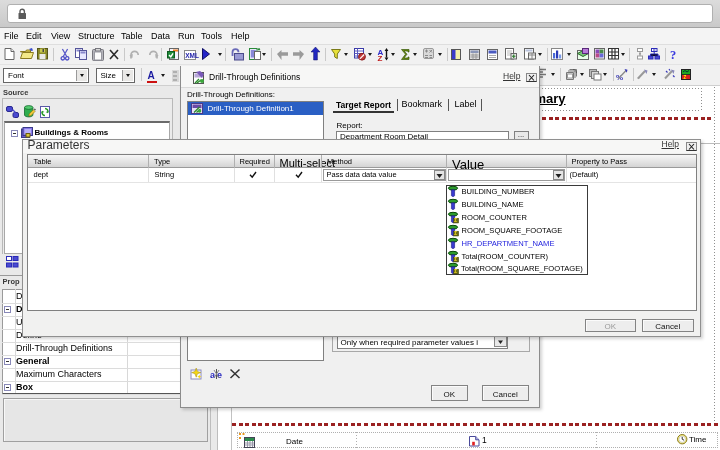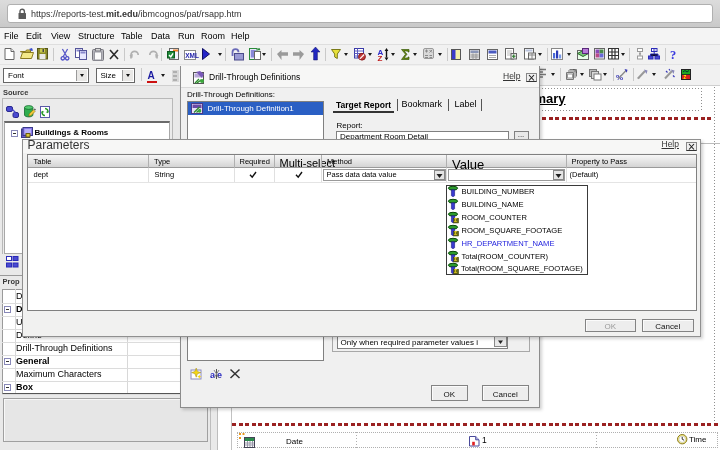--- a/index.html
+++ b/index.html
@@ -18,30 +18,29 @@
 .redh{position:absolute;height:2.8px;background-image:repeating-linear-gradient(to right,#9a2121 0 4px,transparent 4px 6.6px);}
 svg{position:absolute;overflow:visible;}
 </style></head><body>
 <div id="app">
 <div class="ab" style="left:0px;top:0px;width:720px;height:28px;background:linear-gradient(#dcdcdc,#c9c9c9);border-bottom:1px solid #a2a2a2;"></div>
 <div class="ab" style="left:7px;top:4px;width:706px;height:19px;background:#fff;border:1px solid #b0b0b0;border-radius:3px;"></div>
 <svg style="left:17px;top:8px" width="10" height="12" viewBox="0 0 10 12">
       <rect x="1.5" y="5" width="7.5" height="6" rx="0.5" fill="#5a5a5a"></rect>
       <path d="M3 5V3.4a2.2 2.2 0 014.4 0V5" fill="none" stroke="#5a5a5a" stroke-width="1.4"></path>
     </svg>
-<div class="t" style="left:31px;top:10px;font-size:9px;color:#333;font-weight:400;">https://reports-test.<b>mit.edu</b>/ibmcognos/pat/rsapp.htm</div>
 <div class="ab" style="left:0px;top:28px;width:720px;height:17px;background:#f4f4f4;border-bottom:1px solid #dedede;"></div>
 <div class="t" style="left:4px;top:31.5px;font-size:9px;color:#000;font-weight:400;">File</div>
 <div class="t" style="left:26px;top:31.5px;font-size:9px;color:#000;font-weight:400;">Edit</div>
 <div class="t" style="left:51px;top:31.5px;font-size:9px;color:#000;font-weight:400;">View</div>
 <div class="t" style="left:78px;top:31.5px;font-size:9px;color:#000;font-weight:400;">Structure</div>
 <div class="t" style="left:121px;top:31.5px;font-size:9px;color:#000;font-weight:400;">Table</div>
 <div class="t" style="left:151px;top:31.5px;font-size:9px;color:#000;font-weight:400;">Data</div>
 <div class="t" style="left:178px;top:31.5px;font-size:9px;color:#000;font-weight:400;">Run</div>
-<div class="t" style="left:201px;top:31.5px;font-size:9px;color:#000;font-weight:400;">Room</div>
+<div class="t" style="left:201px;top:31.5px;font-size:9px;color:#000;font-weight:400;">Tools</div>
 <div class="t" style="left:231px;top:31.5px;font-size:9px;color:#000;font-weight:400;">Help</div>
 <div class="ab" style="left:0px;top:45px;width:720px;height:20px;background:#f1f1f1;border-bottom:1px solid #e3e3e3;"></div>
 <div class="ab" style="left:0px;top:65px;width:720px;height:21px;background:#f1f1f1;border-bottom:1px solid #cfcfcf;"></div>
 <div class="sep1" style="left:52.7px"></div>
 <div class="sep1" style="left:123.8px"></div>
 <div class="sep1" style="left:161.3px"></div>
 <div class="sep1" style="left:225.4px"></div>
 <div class="sep1" style="left:270.5px"></div>
 <div class="sep1" style="left:324.6px"></div>
 <div class="sep1" style="left:446.7px"></div>

